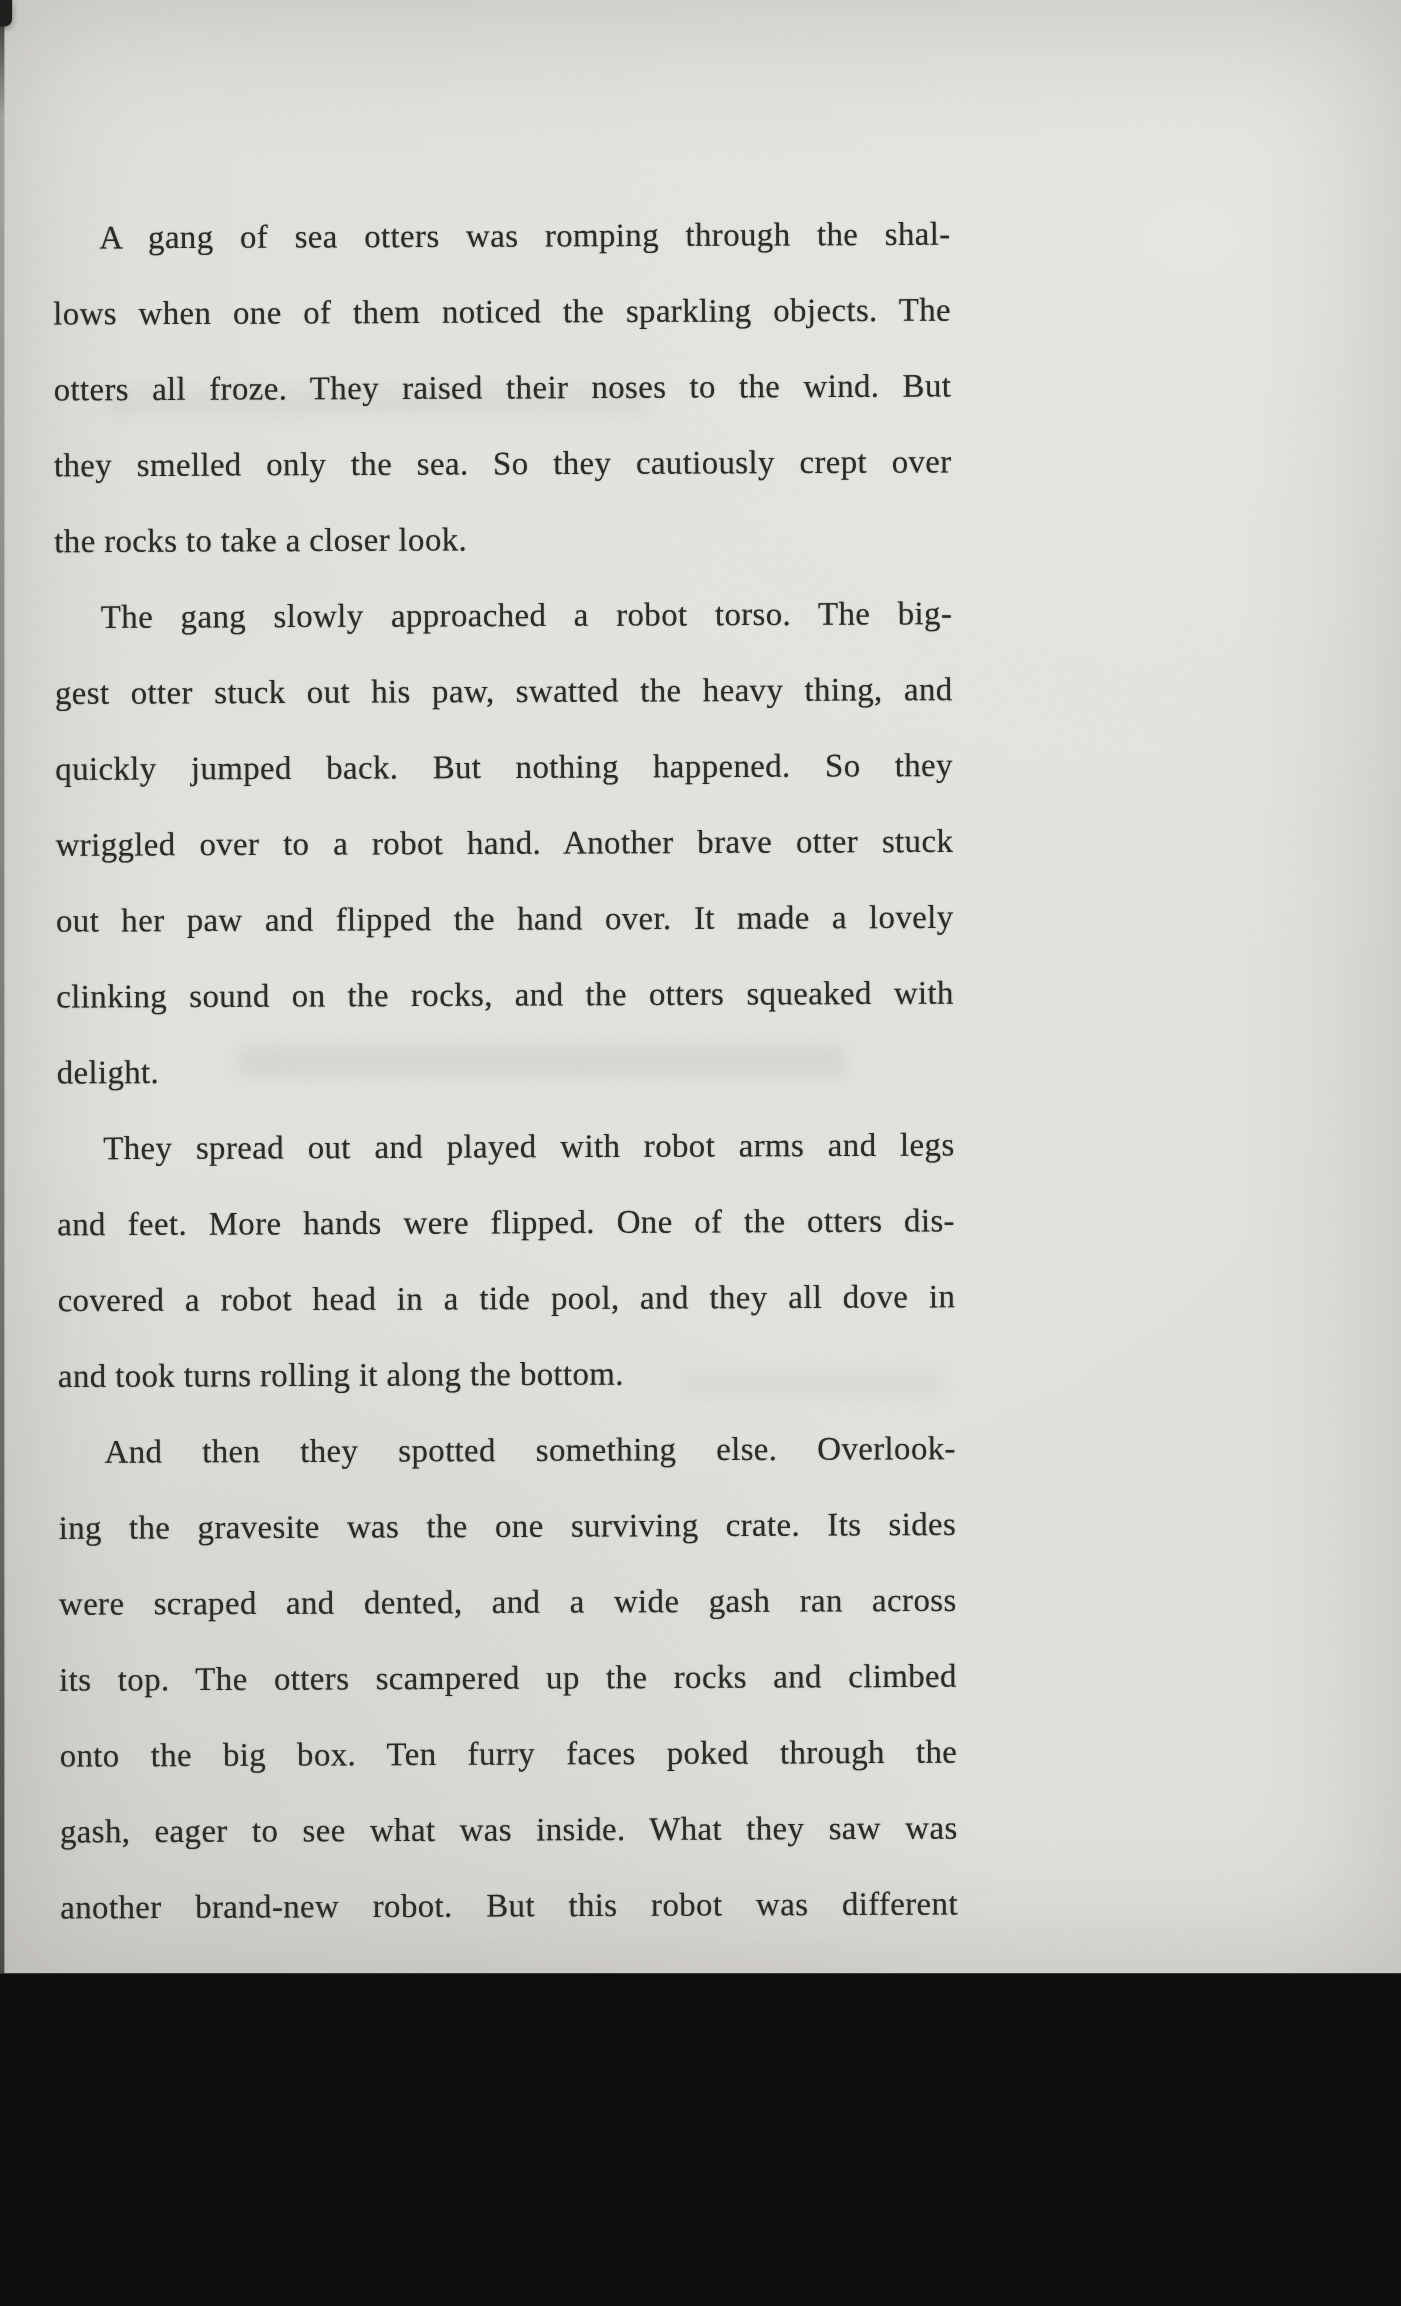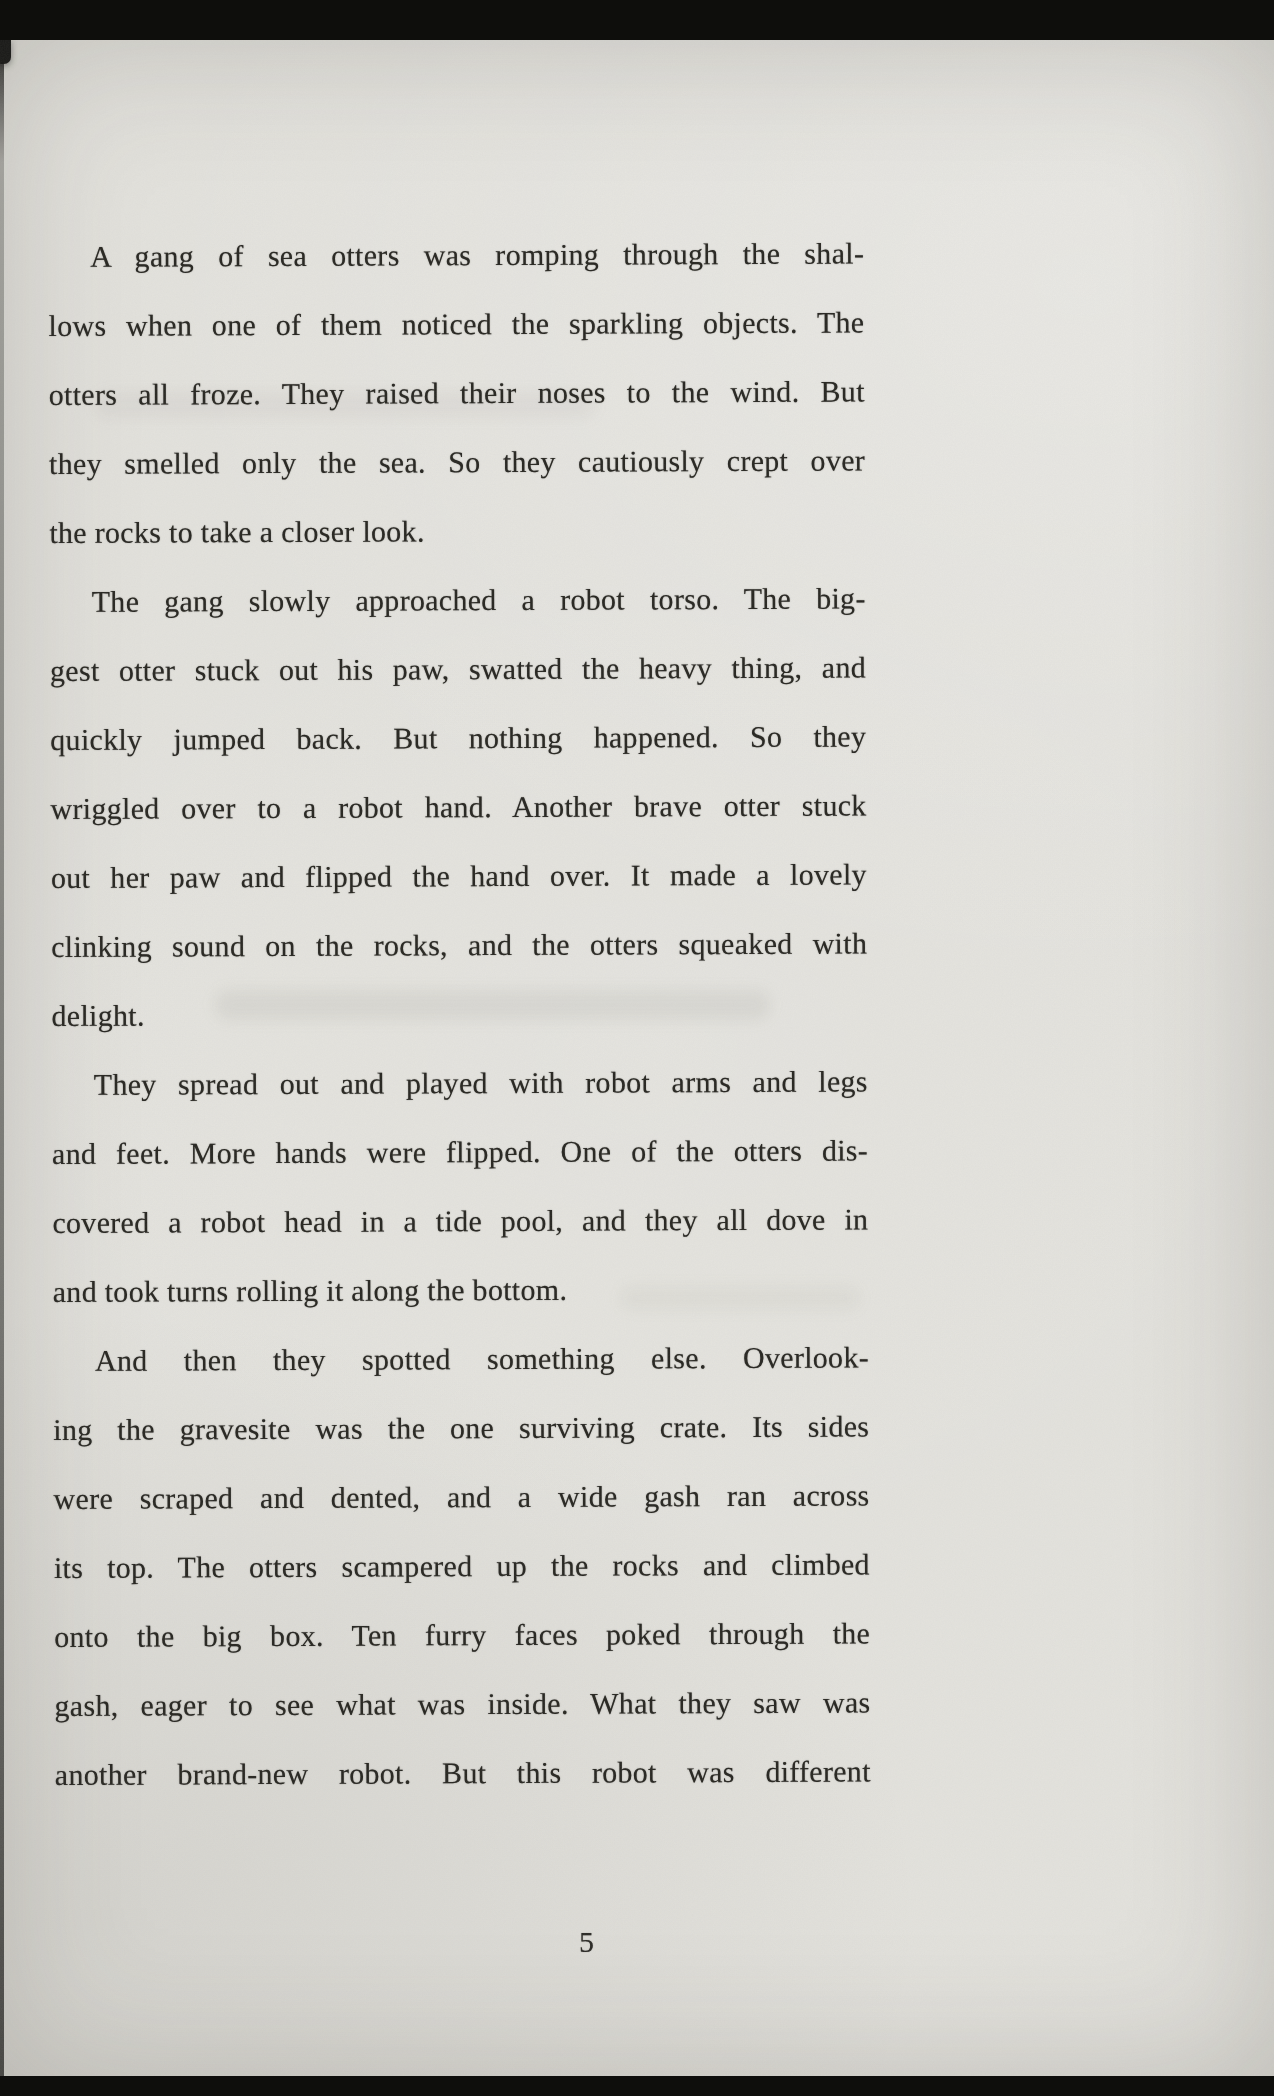--- a/index.html
+++ b/index.html
@@ -1,28 +1,27 @@
 <!DOCTYPE html>
 <html><head>
 <meta charset="utf-8">
 <title>Book page photo</title>
 <style>
   html,body{margin:0;padding:0;background:#0e0e0c;}
   .photo{
     position:relative;
-    width:1274px;height:2036px;
+    width:1274px;height:1794px;
     overflow:hidden;
     font-family:"Liberation Serif","DejaVu Serif",serif;
     background:
       radial-gradient(1600px 1200px at 85% 12%, rgba(255,255,255,0.20), rgba(255,255,255,0) 60%),
       radial-gradient(1500px 1100px at 8% 92%, rgba(88,86,78,0.10), rgba(88,86,78,0) 55%),
       radial-gradient(1200px 900px at 50% 50%, rgba(255,255,255,0.06), rgba(255,255,255,0) 70%),
       #e3e2dd;
     box-shadow: inset 0 0 140px rgba(62,60,52,0.22);
-    margin-top: 40px;
   }
   .textblock{
     position:absolute;
     left:48px;top:182px;width:816px;
     transform:rotate(-0.25deg);
     transform-origin:left top;
     color:#262520;
     font-size:30px;
     line-height:69px;
     letter-spacing:0.3px;

